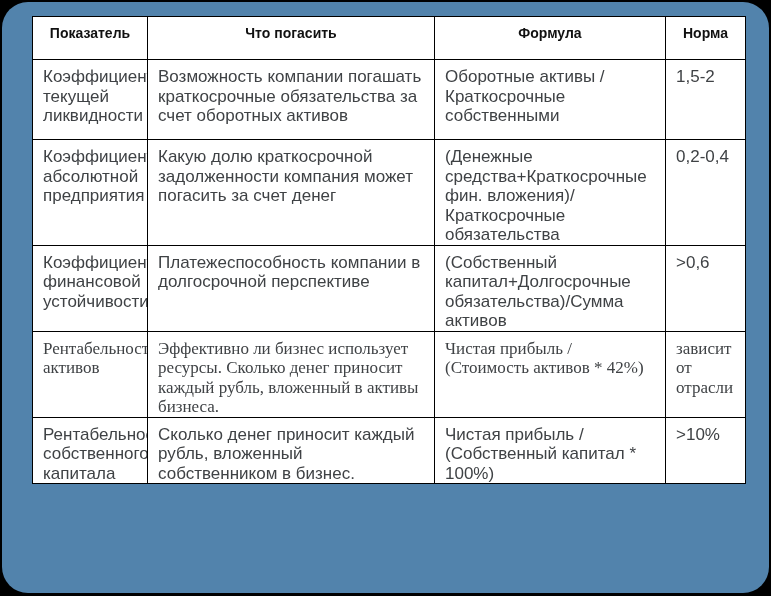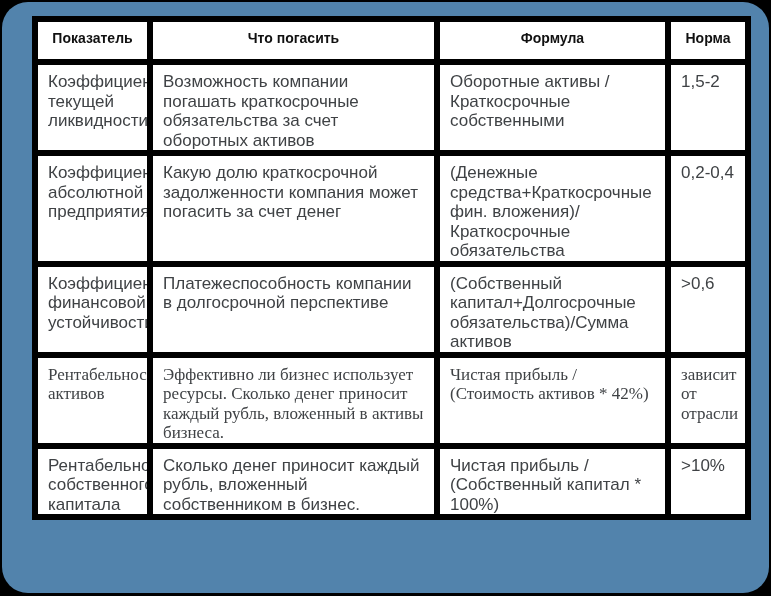--- a/index.html
+++ b/index.html
@@ -19,21 +19,21 @@
   }
   table.ratios {
     position: absolute;
     left: 30px; top: 14px;
     width: 713px;
     border-collapse: collapse;
     table-layout: fixed;
     background: #ffffff;
   }
   table.ratios th, table.ratios td {
-    border: 6px solid #000000;
+    border: 1px solid #000000;
     vertical-align: top;
     overflow: hidden;
   }
   table.ratios th {
     font-size: 14px;
     line-height: 18px;
     font-weight: bold;
     color: #111111;
     text-align: center;
     padding: 7px 6px 0 6px;

